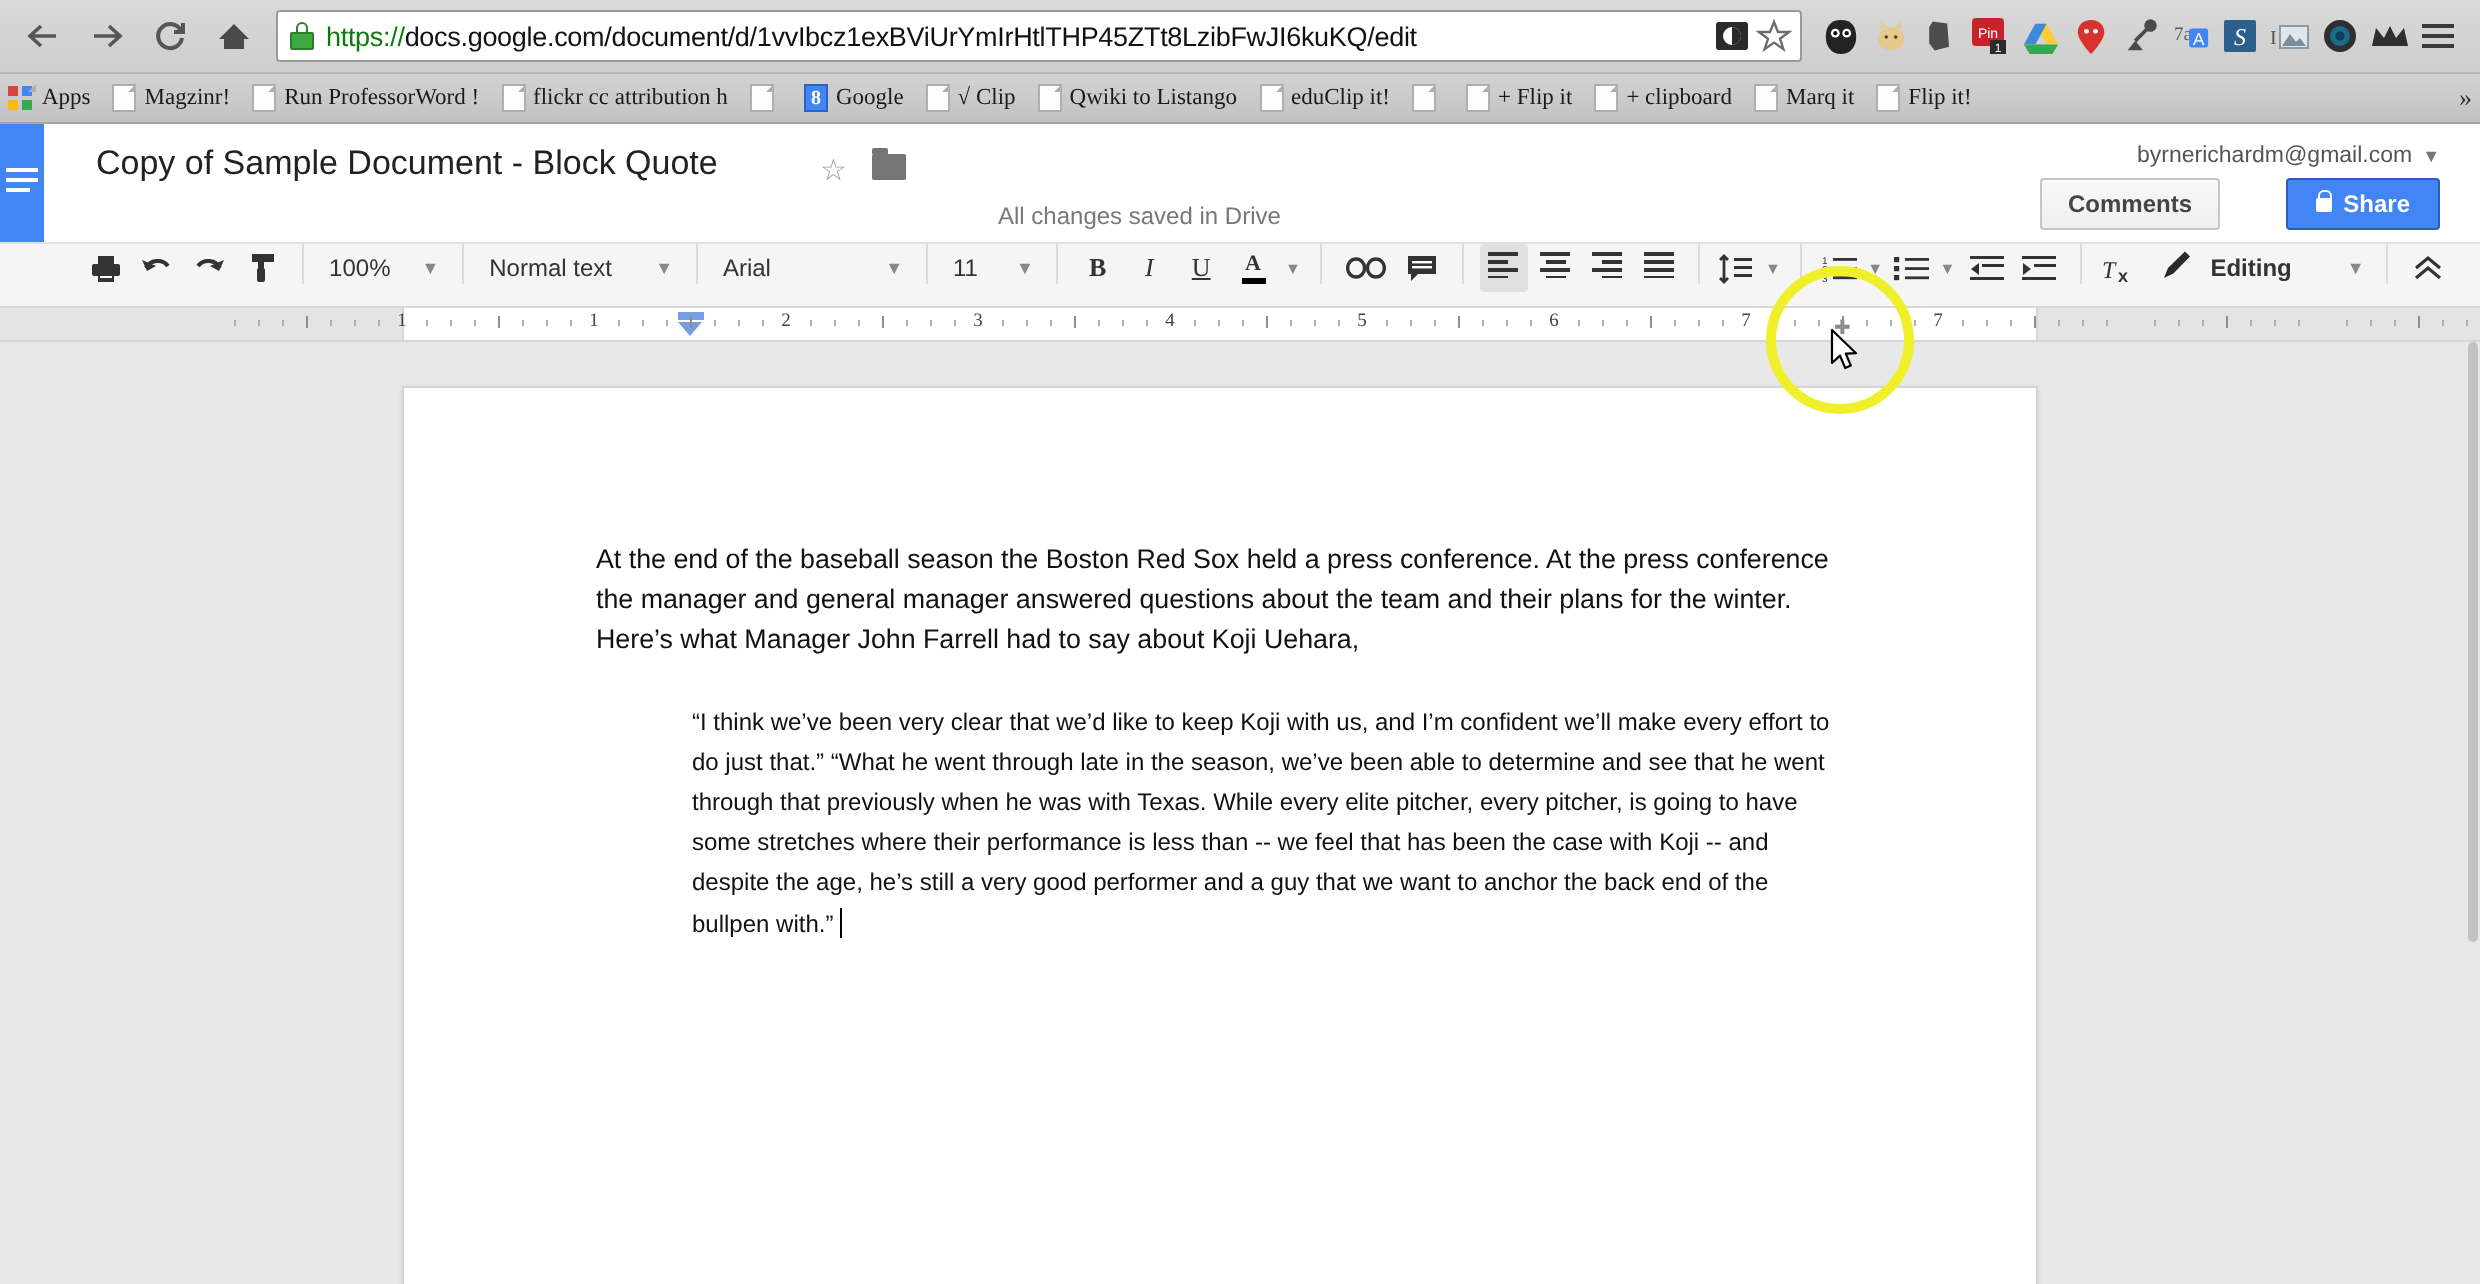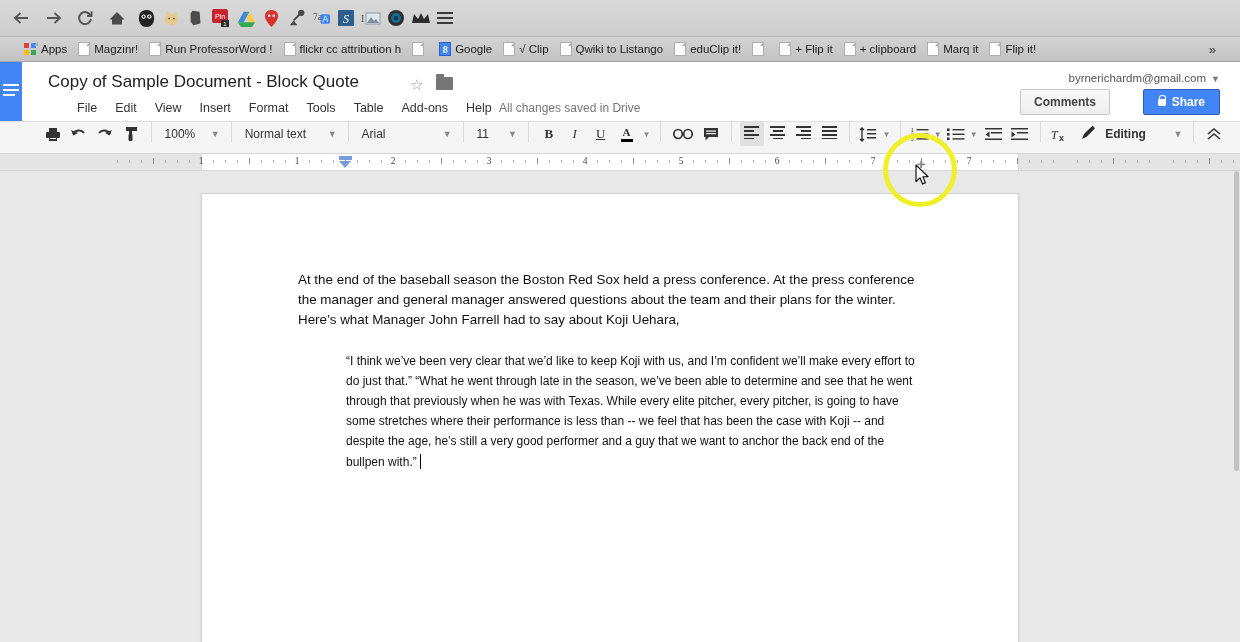--- a/index.html
+++ b/index.html
@@ -78,24 +78,25 @@
     width: 24px; height: 26px;
     display:flex; align-items:center; justify-content:center;
     position: relative;
     font-size: 15px;
   }
 
   #bookmarks-bar {
     height: 25px;
     display: flex;
     align-items: center;
-    padding: 0 20px;
+    padding: 0 0;
     background: linear-gradient(#d3d3d3, #c2c2c2);
     border-top: 1px solid #b5b5b5;
     overflow: hidden;
+    font-family: Liberation Serif, serif;
   }
   .bm {
     display: flex;
     align-items: center;
     gap: 4px;
     padding: 2px 7px 2px 4px;
     font-size: 11.5px;
     color: #1a1a1a;
     white-space: nowrap;
     flex: 0 0 auto;
@@ -372,20 +373,37 @@
           <path d="M14.5 6.5 A6 6 0 1 0 15 10" stroke="#555" stroke-width="2" fill="none"></path>
           <path d="M15.5 2.5 L15.5 7 L11 7" stroke="#555" stroke-width="2" fill="none"></path>
         </svg>
     </div>
     <div class="nav-btn">
       <svg width="18" height="16" viewBox="0 0 18 16">
           <path d="M9 2 L16.5 9.5 L14 9.5 L14 14.5 L4 14.5 L4 9.5 L1.5 9.5 Z" fill="#4a4a4a"></path>
         </svg>
     </div>
 
+    <div id="omnibox">
+      <div id="lock-icon">
+        <div class="shackle"></div>
+          <div class="body"></div>
+      </div>
+      <div id="url-text">
+        <span class="scheme">https://</span><span>docs.google.com/document/d/1vvIbcz1exBViUrYmIrHtlTHP45ZTt8LzibFwJI6kuKQ/edit</span>
+      </div>
+      <svg class="omni-icon" viewBox="0 0 18 18">
+          <rect x="1" y="2" width="16" height="14" rx="1.5" fill="#2b2b2b"></rect>
+          <circle cx="9" cy="9" r="4.5" fill="#fff"></circle>
+          <path d="M9 4.5 A4.5 4.5 0 0 1 9 13.5 Z" fill="#2b2b2b"></path>
+        </svg>
+      <svg class="omni-icon" viewBox="0 0 18 18">
+          <path d="M9 2 L11 7 L16.5 7 L12 10.4 L13.7 15.6 L9 12.3 L4.3 15.6 L6 10.4 L1.5 7 L7 7 Z" fill="none" stroke="#6d6d6d" stroke-width="1.2"></path>
+        </svg>
+    </div>
 
     <div id="ext-strip">
       <div class="ext">
         <svg width="19" height="19" viewBox="0 0 20 20">
             <path d="M10 1 C4 1 2 5 2 10 C2 15 5 19 10 19 C15 19 18 15 18 10 C18 5 16 1 10 1 Z" fill="#232323"></path>
             <circle cx="7" cy="8" r="2.3" fill="#fff"></circle>
             <circle cx="13" cy="8" r="2.3" fill="#fff"></circle>
             <circle cx="7" cy="8" r="1.1" fill="#111"></circle>
             <circle cx="13" cy="8" r="1.1" fill="#111"></circle>
           </svg>
@@ -549,31 +567,20 @@
         <i></i>
         <i></i>
       </div>
   </div>
 
   <div id="doc-titlebar">
     <div id="doc-title">Copy of Sample Document - Block Quote</div>
     <div id="star-icon">☆</div>
     <div id="folder-icon"></div>
 
-    <div id="menubar">
-      <div class="menu-item">File</div>
-      <div class="menu-item">Edit</div>
-      <div class="menu-item">View</div>
-      <div class="menu-item">Insert</div>
-      <div class="menu-item">Format</div>
-      <div class="menu-item">Tools</div>
-      <div class="menu-item">Table</div>
-      <div class="menu-item">Add-ons</div>
-      <div class="menu-item">Help</div>
-    </div>
     <div id="save-status">All changes saved in Drive</div>
   </div>
 </div>
 
 <div id="acct-email">
   <span>byrnerichardm@gmail.com</span><span id="acct-caret">▼</span>
 </div>
 <div id="comments-btn">
   <span>Comments</span>
 </div>

